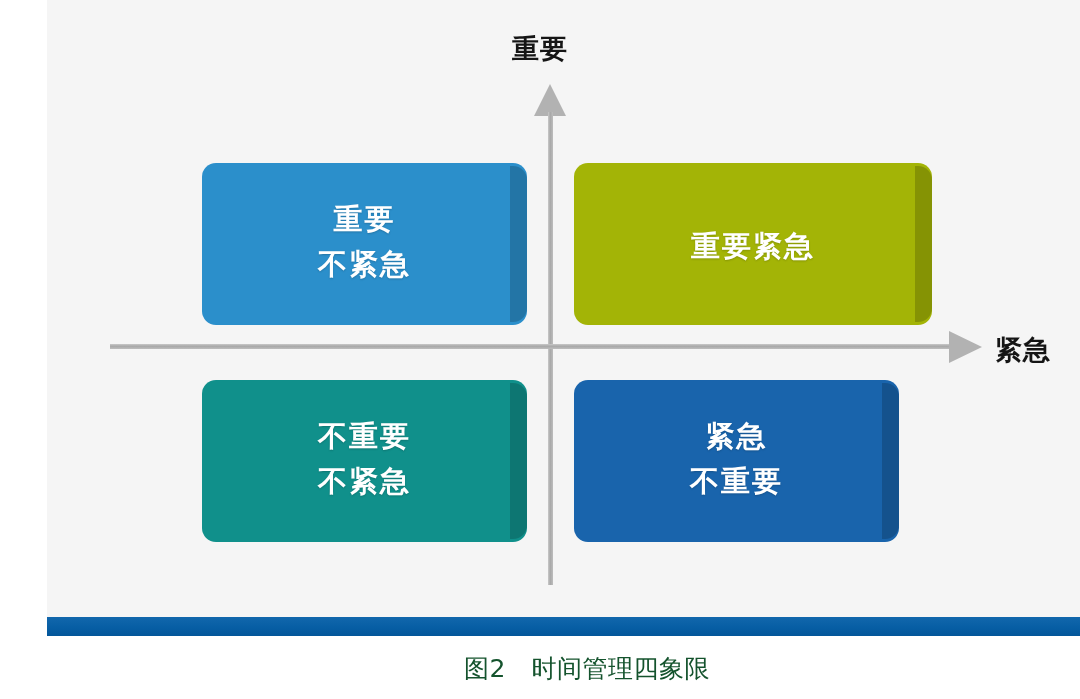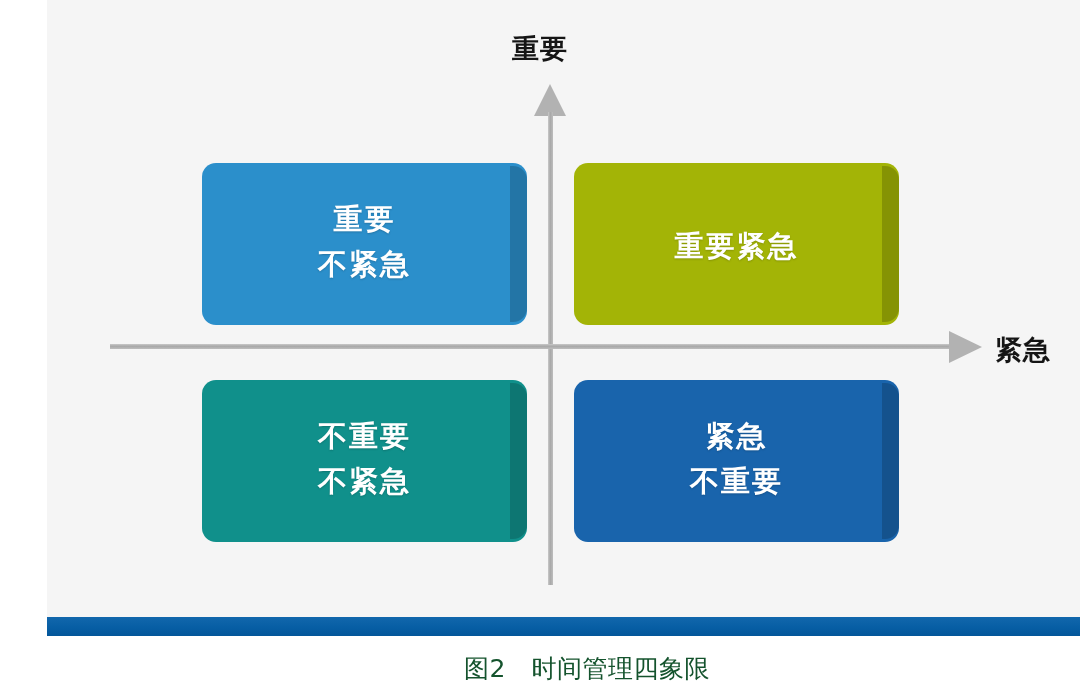--- a/index.html
+++ b/index.html
@@ -129,21 +129,21 @@
     line-height: 1.55;
     text-align: center;
     text-shadow: 0 1px 2px rgba(0,0,0,0.18);
   }
 
   #quad-important-not-urgent {
     left: 155px; top: 163px; width: 325px; height: 162px;
     background: #2b8fcb;
   }
   #quad-important-urgent {
-    left: 527px; top: 163px; width: 325px; height: 162px;
+    left: 527px; top: 163px; width: 358px; height: 162px;
     background: #a3b406;
   }
   #quad-not-important-not-urgent {
     left: 155px; top: 380px; width: 325px; height: 162px;
     background: #10908b;
   }
   #quad-urgent-not-important {
     left: 527px; top: 380px; width: 325px; height: 162px;
     background: #1964ac;
   }

